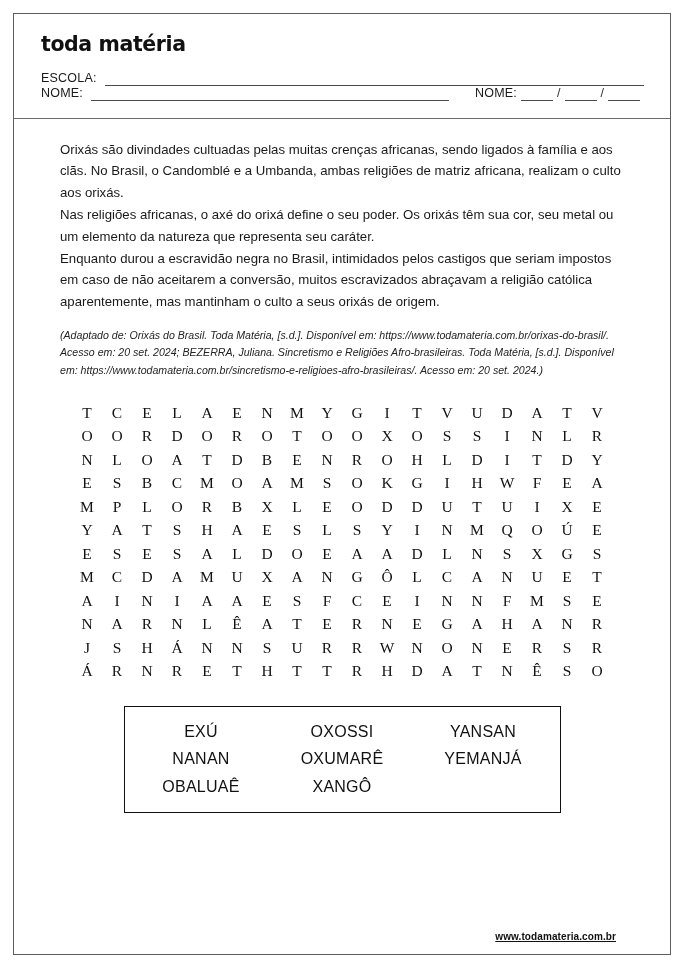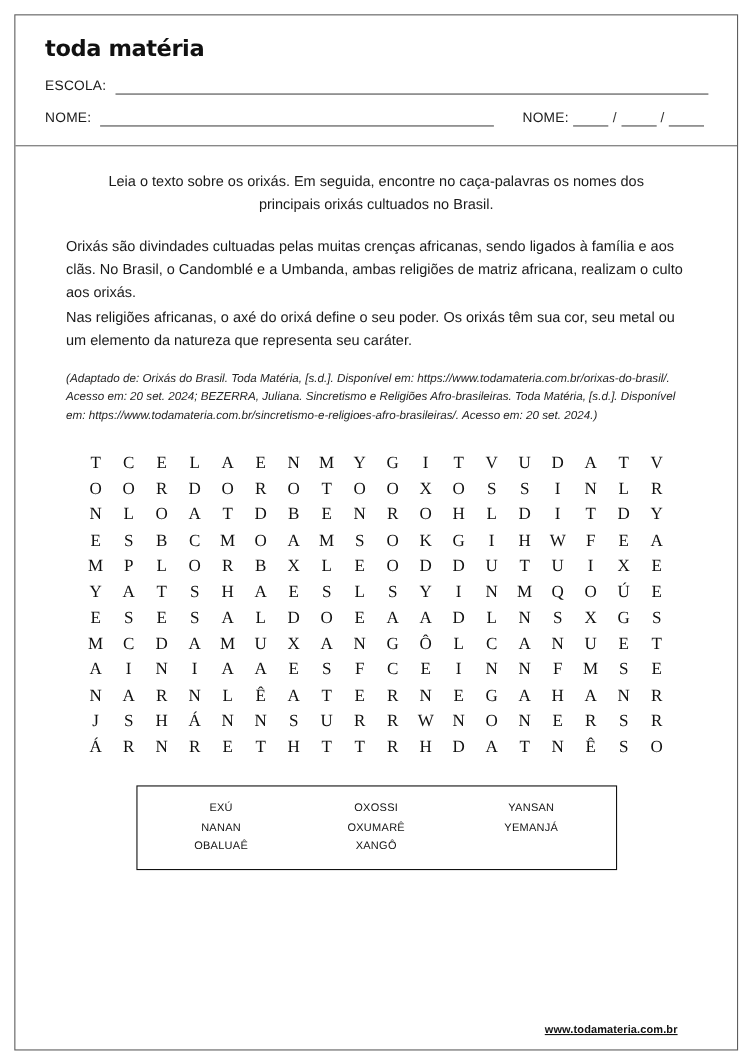--- a/index.html
+++ b/index.html
@@ -41,21 +41,20 @@
     font-family: "DejaVu Sans", sans-serif;
     font-weight: 700;
     font-size: 20.5px;
     letter-spacing: -0.4px;
     color: #111;
     margin: 0 0 15px 3px;
   }
   .field-row {
     display: flex;
     align-items: flex-end;
-    margin-bottom: 14px;
     padding: 0 2px 0 3px;
   }
   .field-row:last-child { margin-bottom: 9px; }
   .field-label {
     font-size: 12.5px;
     letter-spacing: 0.2px;
     color: #1a1a1a;
     white-space: nowrap;
     padding-bottom: 1px;
   }
@@ -149,21 +148,21 @@
     display: flex;
     justify-content: space-around;
   }
   .word-col {
     display: flex;
     flex-direction: column;
     align-items: center;
     min-width: 84px;
   }
   .word-col span {
-    font-size: 10px;
+    font-size: 16px;
     line-height: 1.72;
     letter-spacing: 0.25px;
     color: #111;
     white-space: nowrap;
   }
 
   
   .footer {
     margin-top: auto;
     padding: 0 8px 10px 0;
@@ -200,25 +199,25 @@
           <span class="date-sep">/</span>
           <span class="date-slot"></span>
           <span class="date-sep">/</span>
           <span class="date-slot"></span>
         </span>
       </div>
     </div>
 
     <div class="content">
 
-      <div class="instructions">Leia o texto sobre os orixás. Em seguida, encontre no caça-palavras os nomes dos principais orixás cultuados no Brasil.</div>
 
       <div class="passage">
         <p>Orixás são divindades cultuadas pelas muitas crenças africanas, sendo ligados à família e aos clãs. No Brasil, o Candomblé e a Umbanda, ambas religiões de matriz africana, realizam o culto aos orixás.</p>
         <p>Nas religiões africanas, o axé do orixá define o seu poder. Os orixás têm sua cor, seu metal ou um elemento da natureza que representa seu caráter.</p>
+        <p>Enquanto durou a escravidão negra no Brasil, intimidados pelos castigos que seriam impostos em caso de não aceitarem a conversão, muitos escravizados abraçavam a religião católica aparentemente, mas mantinham o culto a seus orixás de origem.</p>
       </div>
 
       <div class="citation">(Adaptado de: Orixás do Brasil. Toda Matéria, [s.d.]. Disponível em: https://www.todamateria.com.br/orixas-do-brasil/. Acesso em: 20 set. 2024; BEZERRA, Juliana. Sincretismo e Religiões Afro-brasileiras. Toda Matéria, [s.d.]. Disponível em: https://www.todamateria.com.br/sincretismo-e-religioes-afro-brasileiras/. Acesso em: 20 set. 2024.)</div>
 
       <div class="grid-wrap">
         <table class="grid">
           <tbody>
               <tr>
                 <td>T</td>
                 <td>C</td>

